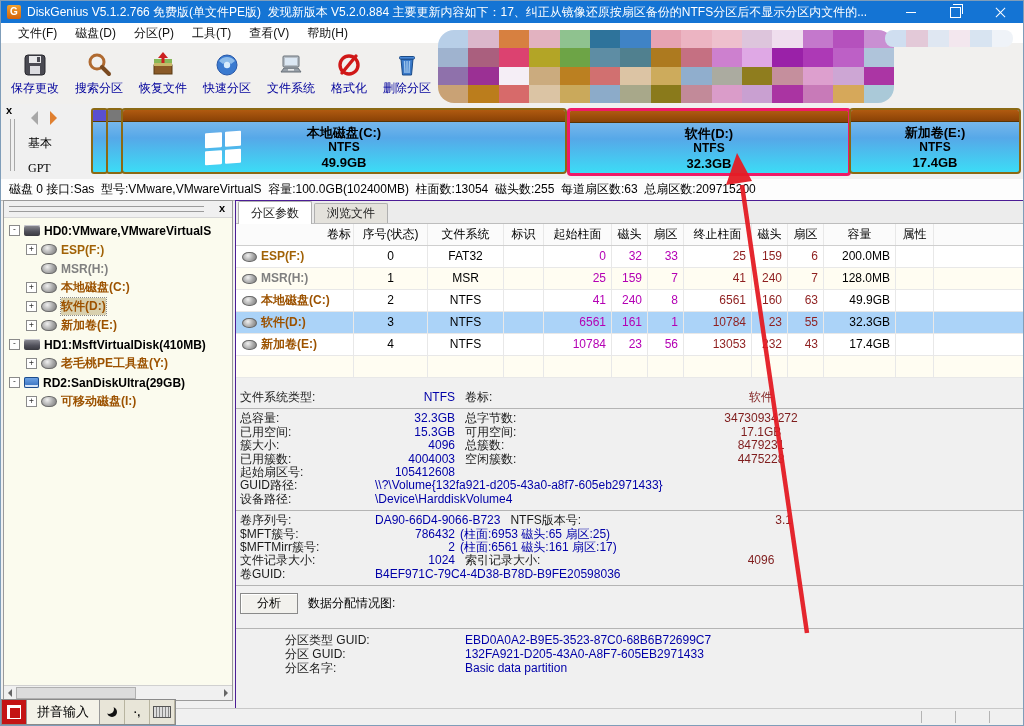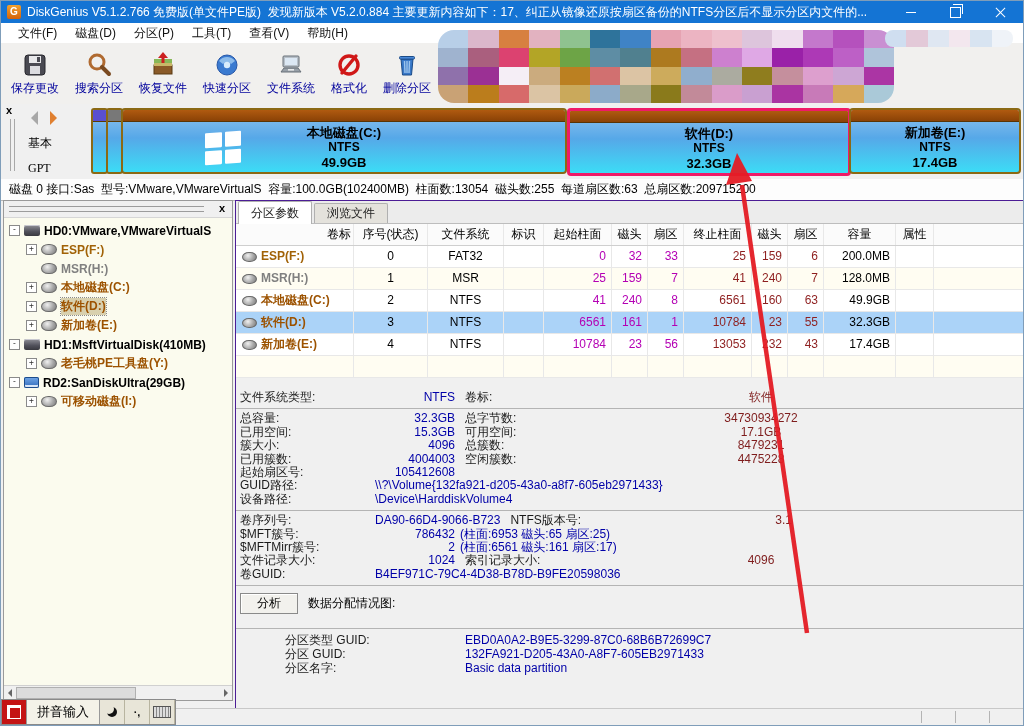--- a/index.html
+++ b/index.html
@@ -667,21 +667,21 @@
       </div>
     <div class="analyzerow">
       <button class="abtn">分析</button>
       <span class="albl">数据分配情况图:</span>
     </div>
     <div class="allocmap"></div>
     <div class="hdiv"></div>
     <div class="guids" id="guids">
         <div class="grow">
           <span class="gl">分区类型 GUID:</span>
-          <span class="gv">EBD0A0A2-B9E5-3299-87C0-68B6B72699C7</span>
+          <span class="gv">EBD0A0A2-B9E5-3523-87C0-68B6B72699C7</span>
         </div>
         <div class="grow">
           <span class="gl">分区 GUID:</span>
           <span class="gv">132FA921-D205-43A0-A8F7-605EB2971433</span>
         </div>
         <div class="grow">
           <span class="gl">分区名字:</span>
           <span class="gv">Basic data partition</span>
         </div>
       </div>

